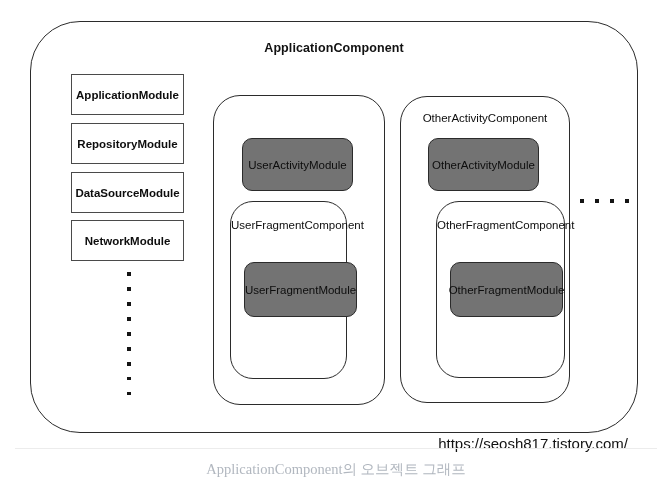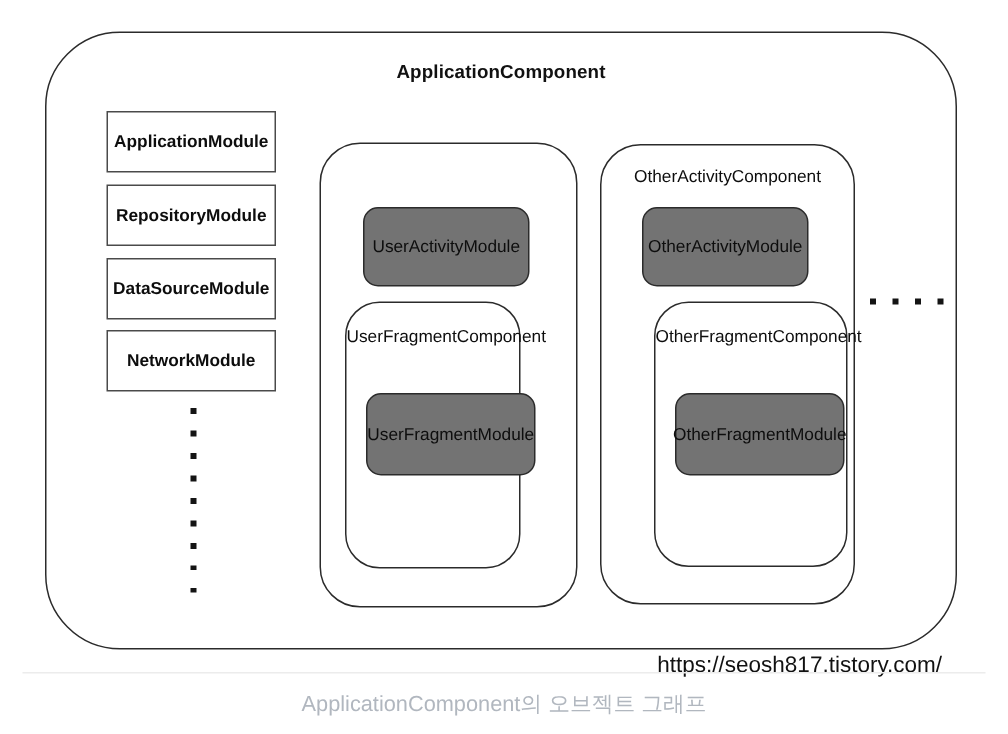--- a/index.html
+++ b/index.html
@@ -163,20 +163,21 @@
     background: #ececec;
   }
   .caption {
     position: absolute;
     left: 0;
     top: 460px;
     width: 100%;
     text-align: center;
     font-size: 14.5px;
     color: #b1b7bf;
+    font-family: Liberation Serif, serif;
   }
 </style>
 </head>
 <body>
 
 <div class="canvas">
 
   <div class="app-component">
 
     <div class="app-title">ApplicationComponent</div>

